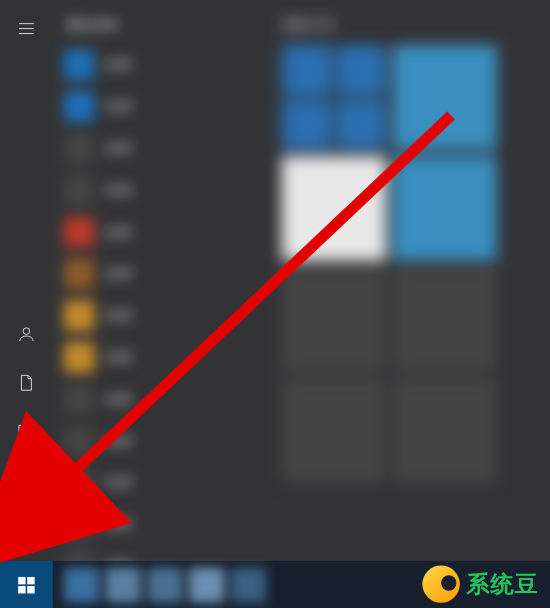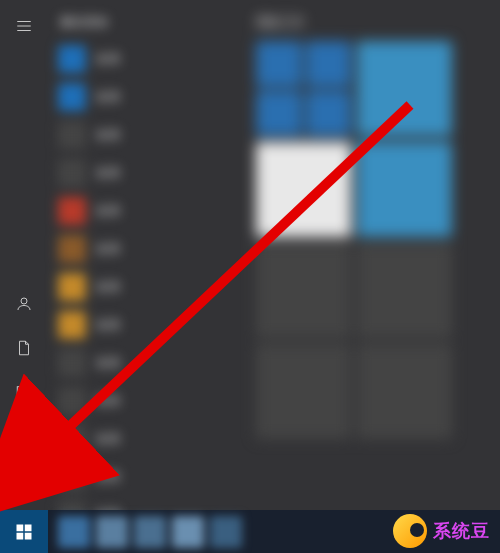--- a/index.html
+++ b/index.html
@@ -160,22 +160,22 @@
       margin-right: 6px;
     }
     .wm-logo::after{
       content:"";
       position:absolute;
       right:3px; top:9px;
       width:14px;height:14px;border-radius:50%;
       background:#18202e;
     }
     .wm-text {
-      color: #d946ef;
-      font-size: 18px;
+      color: #22c55e;
+      font-size: 21px;
       font-weight: bold;
       letter-spacing: 1px;
     }
     .clear-header{filter:none !important;}
   </style>
 </head>
 <body>
 
 <div class="start-menu">
 

